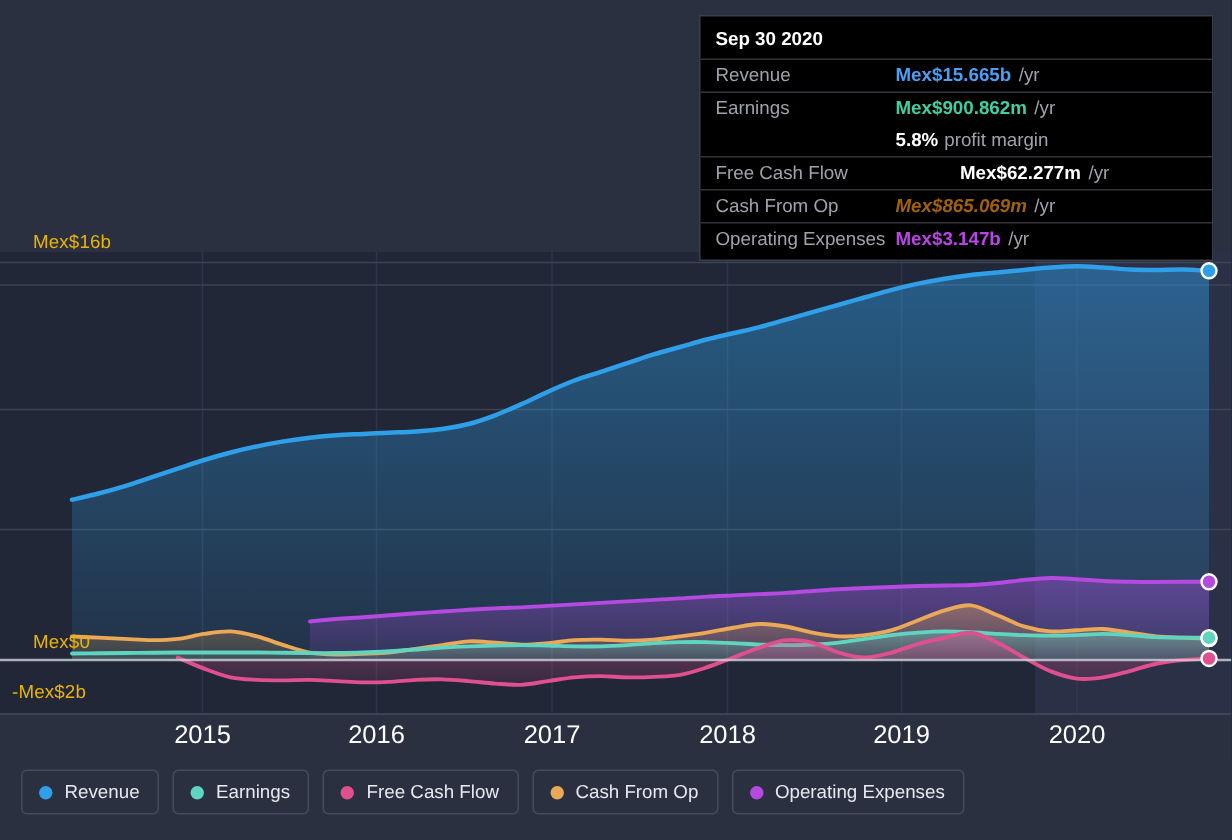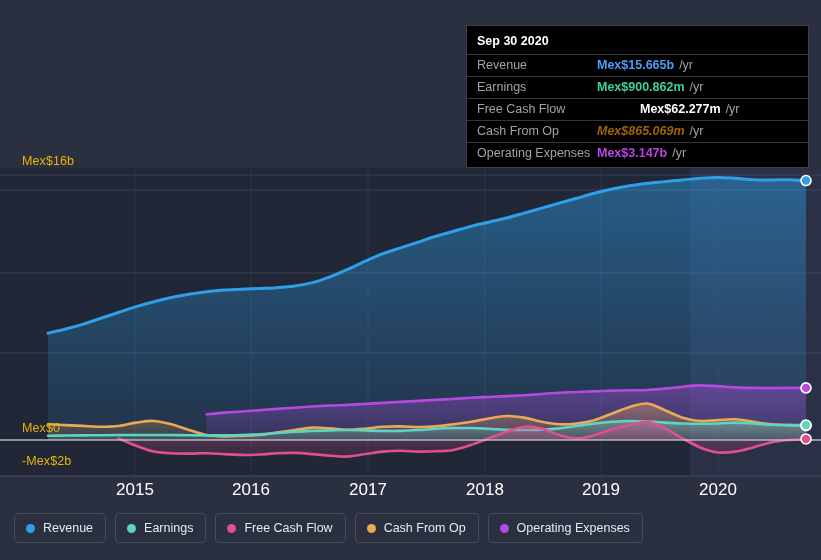--- a/index.html
+++ b/index.html
@@ -42,21 +42,21 @@
     color: #ffffff;
     top: 480px;
     white-space: nowrap;
     transform: translateX(-50%);
   }
 
   
   #tooltip {
     position: absolute;
     left: 466px;
-    top: 25px;
+    top: 10px;
     width: 343px;
     background: #000000;
     border: 1px solid #3a3f4d;
     box-sizing: border-box;
     padding: 6px 0 3px 0;
   }
   #tooltip .tt-title {
     font-size: 12.5px;
     font-weight: bold;
     color: #ffffff;
@@ -200,21 +200,21 @@
       <g>
         <circle cx="806" cy="425.079473125" r="5" fill="#5fd4c0" stroke="#ffffff" stroke-width="1.6"></circle>
       </g>
       <g>
         <circle cx="806" cy="438.9685371875" r="5" fill="#e04f8e" stroke="#ffffff" stroke-width="1.6"></circle>
       </g>
     </svg>
 
   <div class="axis-label" style="left:22px; top:154px;">Mex$16b</div>
   <div class="axis-label" style="left:22px; top:421px;">Mex$0</div>
-  <div class="axis-label" style="left:22px; top:454px;">-Mex$2b</div>
+  <div class="axis-label" style="left:8px; top:454px;">-Mex$2b</div>
 
   <div id="x-ticks">
       <div class="x-tick" style="left: 135px;">2015</div>
       <div class="x-tick" style="left: 251px;">2016</div>
       <div class="x-tick" style="left: 368px;">2017</div>
       <div class="x-tick" style="left: 485px;">2018</div>
       <div class="x-tick" style="left: 601px; text-align: center;">2019</div>
       <div class="x-tick" style="left: 718px;">2020</div>
     </div>
 
@@ -224,20 +224,25 @@
         <div class="tt-row">
           <span class="tt-label">Revenue</span>
           <span class="tt-value" style="color: rgb(74, 159, 245);">Mex$15.665b</span>
           <span class="tt-unit">/yr</span>
         </div>
         <div class="tt-row">
           <span class="tt-label">Earnings</span>
           <span class="tt-value" style="color: rgb(62, 207, 164);">Mex$900.862m</span>
           <span class="tt-unit">/yr</span>
         </div>
+        <div class="tt-row no-line">
+          <span class="tt-label"></span>
+          <span class="tt-value" style="color: rgb(255, 255, 255);">5.8%</span>
+          <span class="tt-sub">profit margin</span>
+        </div>
         <div class="tt-row">
           <span class="tt-label">Free Cash Flow</span>
           <span class="tt-value" style="color: #ffffff; margin-left: 43px;">Mex$62.277m</span>
           <span class="tt-unit">/yr</span>
         </div>
         <div class="tt-row">
           <span class="tt-label">Cash From Op</span>
           <span class="tt-value" style="color: #a16207; font-style: italic;">Mex$865.069m</span>
           <span class="tt-unit">/yr</span>
         </div>

